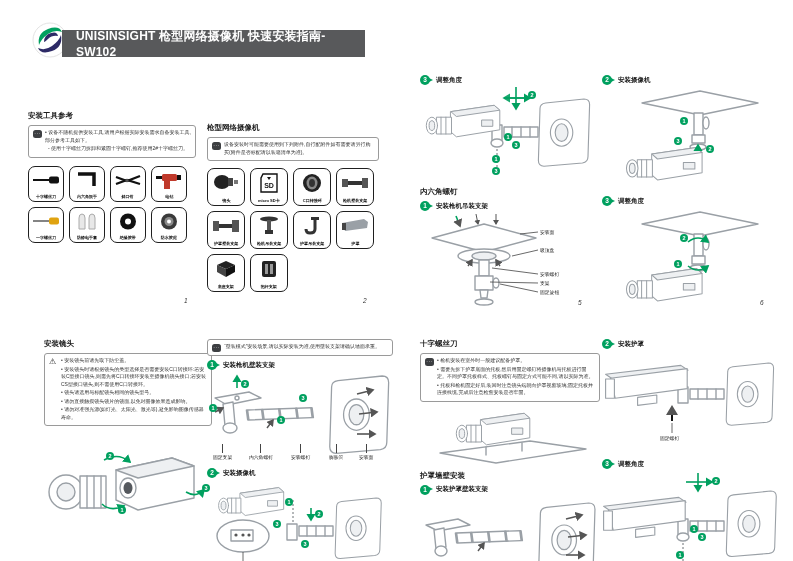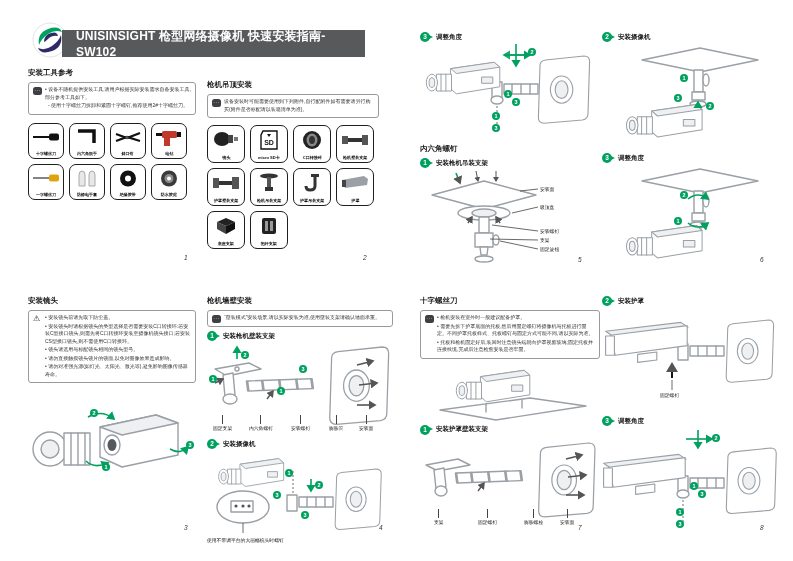--- a/index.html
+++ b/index.html
@@ -8,21 +8,21 @@
          box-shadow:0 0 4px rgba(0,0,0,.25);color:#222;}
   :root{--green:#00A05F;--ink:#222;--art:#9aa0a6;}
 
   
   .titlebar{position:absolute;left:62px;top:30px;width:303px;height:27px;background:#58595b;
             display:flex;align-items:center;padding-left:14px;box-sizing:border-box;}
   .titlebar .t{color:#fff;font-size:12px;font-weight:bold;letter-spacing:.2px;}
   .logo{position:absolute;left:31px;top:21px;width:38px;height:38px;}
 
   
-  .panel{position:absolute;}
+  .panel{position:absolute;margin-top:43px;}
   .h3{font-size:7.5px;font-weight:bold;color:#1c1c1c;margin:0 0 4px 0;}
   .note{display:flex;gap:3px;border:0.8px solid #9a9a9a;border-radius:3px;padding:3px 4px;
         font-size:5px;line-height:1.5;color:#333;background:#fff;}
   .nicon{flex:0 0 9px;width:9px;height:8px;background:#3d3f42;border-radius:2.5px;margin-top:1px;
          color:#fff;font-size:5px;line-height:7px;text-align:center;letter-spacing:.5px;}
   .nicon::after{content:"\00b7\00b7\00b7";}
   .warnic{flex:0 0 9px;font-size:8px;line-height:9px;color:#111;}
   .note p{margin:0 0 1px 0;}
   .note p.b::before{content:"\2022\00a0";}
   .note p.d::before{content:"-\00a0";padding-left:3px;}
@@ -172,21 +172,21 @@
           <circle cx="15" cy="9.5" r="4.5" fill="#8a8a8a"></circle>
           <circle cx="15" cy="9.5" r="2" fill="#fff"></circle>
         </svg>
         <span class="tl">防水胶泥</span>
       </div>
     </div>
     <span class="pnum" style="left:156px;top:186px;">1</span>
   </div>
 
   <div class="panel" style="left:207px;top:80px;width:172px;">
-    <div class="h3">枪机吊顶安装</div>
+    <div class="h3">枪型网络摄像机</div>
     <div class="note">
       <span class="nicon"></span>
       <div>
           <p>设备安装时可能需要使用到下列附件,自行配附件如有需要请另行购买(附件是否标配请以装箱清单为准)。</p>
         </div>
     </div>
     <div class="grid" style="margin-top:7px;grid-template-columns:repeat(4,38px);">
       <div class="tile" style="width:38px;height:38px;">
         <svg width="30" height="18" viewBox="0 0 30 18">
           <ellipse cx="11" cy="9" rx="8" ry="7" fill="#222"></ellipse>
@@ -361,21 +361,21 @@
         <use href="#g-cam" transform="translate(18,56) scale(0.72)"></use>
         <path class="grn" d="M86 36 Q96 28 106 36" marker-end="url(#ah)"></path>
         <path class="grn" d="M86 60 Q96 68 106 60" marker-end="url(#ah)"></path>
       </svg>
       <span class="mini" style="left:78px;top:28px;">2</span>
       <span class="mini" style="left:72px;top:54px;">1</span>
     </div>
     <span class="pnum" style="left:158px;top:224px;">6</span>
   </div>
 
-  <div class="panel" style="left:28px;top:296px;width:168px;">
+  <div class="panel" style="left:44px;top:296px;width:168px;">
     <div class="h3">安装镜头</div>
     <div class="note">
       <span class="warnic">⚠</span>
       <div>
         <p class="b">安装镜头前请先取下防尘盖。</p>
         <p class="b">安装镜头时请根据镜头的类型选择是否需要安装C口转接环:若安装C型接口镜头,则需先将C口转接环安装至摄像机镜头接口;若安装CS型接口镜头,则不需使用C口转接环。</p>
         <p class="b">镜头请选用与标配镜头相同的镜头型号。</p>
         <p class="b">请勿直接触摸镜头镜片的镜面,以免对图像效果造成影响。</p>
         <p class="b">请勿对准强光源(如灯光、太阳光、激光等),避免影响图像传感器寿命。</p>
       </div>
@@ -397,21 +397,20 @@
         <path class="grn" d="M142 52 Q152 58 160 50" marker-end="url(#ah)"></path>
       </svg>
       <span class="mini" style="left:62px;top:12px;">2</span>
       <span class="mini" style="left:74px;top:66px;">1</span>
       <span class="mini" style="left:158px;top:44px;">3</span>
     </div>
     <span class="pnum" style="left:156px;top:228px;">3</span>
   </div>
 
   <div class="panel" style="left:207px;top:296px;width:186px;">
-    <div class="h3">枪机墙壁安装</div>
     <div class="note">
       <span class="nicon"></span>
       <div>
           <p>“壁装模式”安装场景,请以实际安装为准,使用壁装支架请确认墙面承重。</p>
         </div>
     </div>
     <div class="step" style="margin-top:4px;">
       <span class="pin">1</span>
       <span>安装枪机壁装支架</span>
     </div>
@@ -479,20 +478,21 @@
       </div>
     </div>
     <div class="illus" style="width:180px;height:58px;margin-top:5px;">
       <svg width="180" height="58" viewBox="0 0 180 58">
         <polygon class="art" points="20,46 110,34 166,42 76,56"></polygon>
         <use href="#g-cam" transform="translate(30,0) scale(0.70)"></use>
         <line class="art" x1="66" y1="40" x2="66" y2="48"></line>
         <line class="art" x1="102" y1="36" x2="102" y2="44"></line>
       </svg>
     </div>
+    <div class="h3" style="margin-top:6px;">护罩墙壁安装</div>
     <div class="step" style="margin-top:3px;">
       <span class="pin">1</span>
       <span>安装护罩壁装支架</span>
     </div>
     <div class="illus lblrow" style="width:180px;height:90px;margin-top:2px;">
       <svg width="180" height="90" viewBox="0 0 180 90">
         <use href="#g-plate" transform="translate(116,6) scale(0.88)"></use>
         <path class="art" d="M6 28 L38 22 L50 28 L18 34 Z"></path>
         <path class="art" d="M14 33 L24 31 L26 50 L16 52 Z"></path>
         <ellipse class="art" cx="21" cy="54" rx="6" ry="5"></ellipse>

